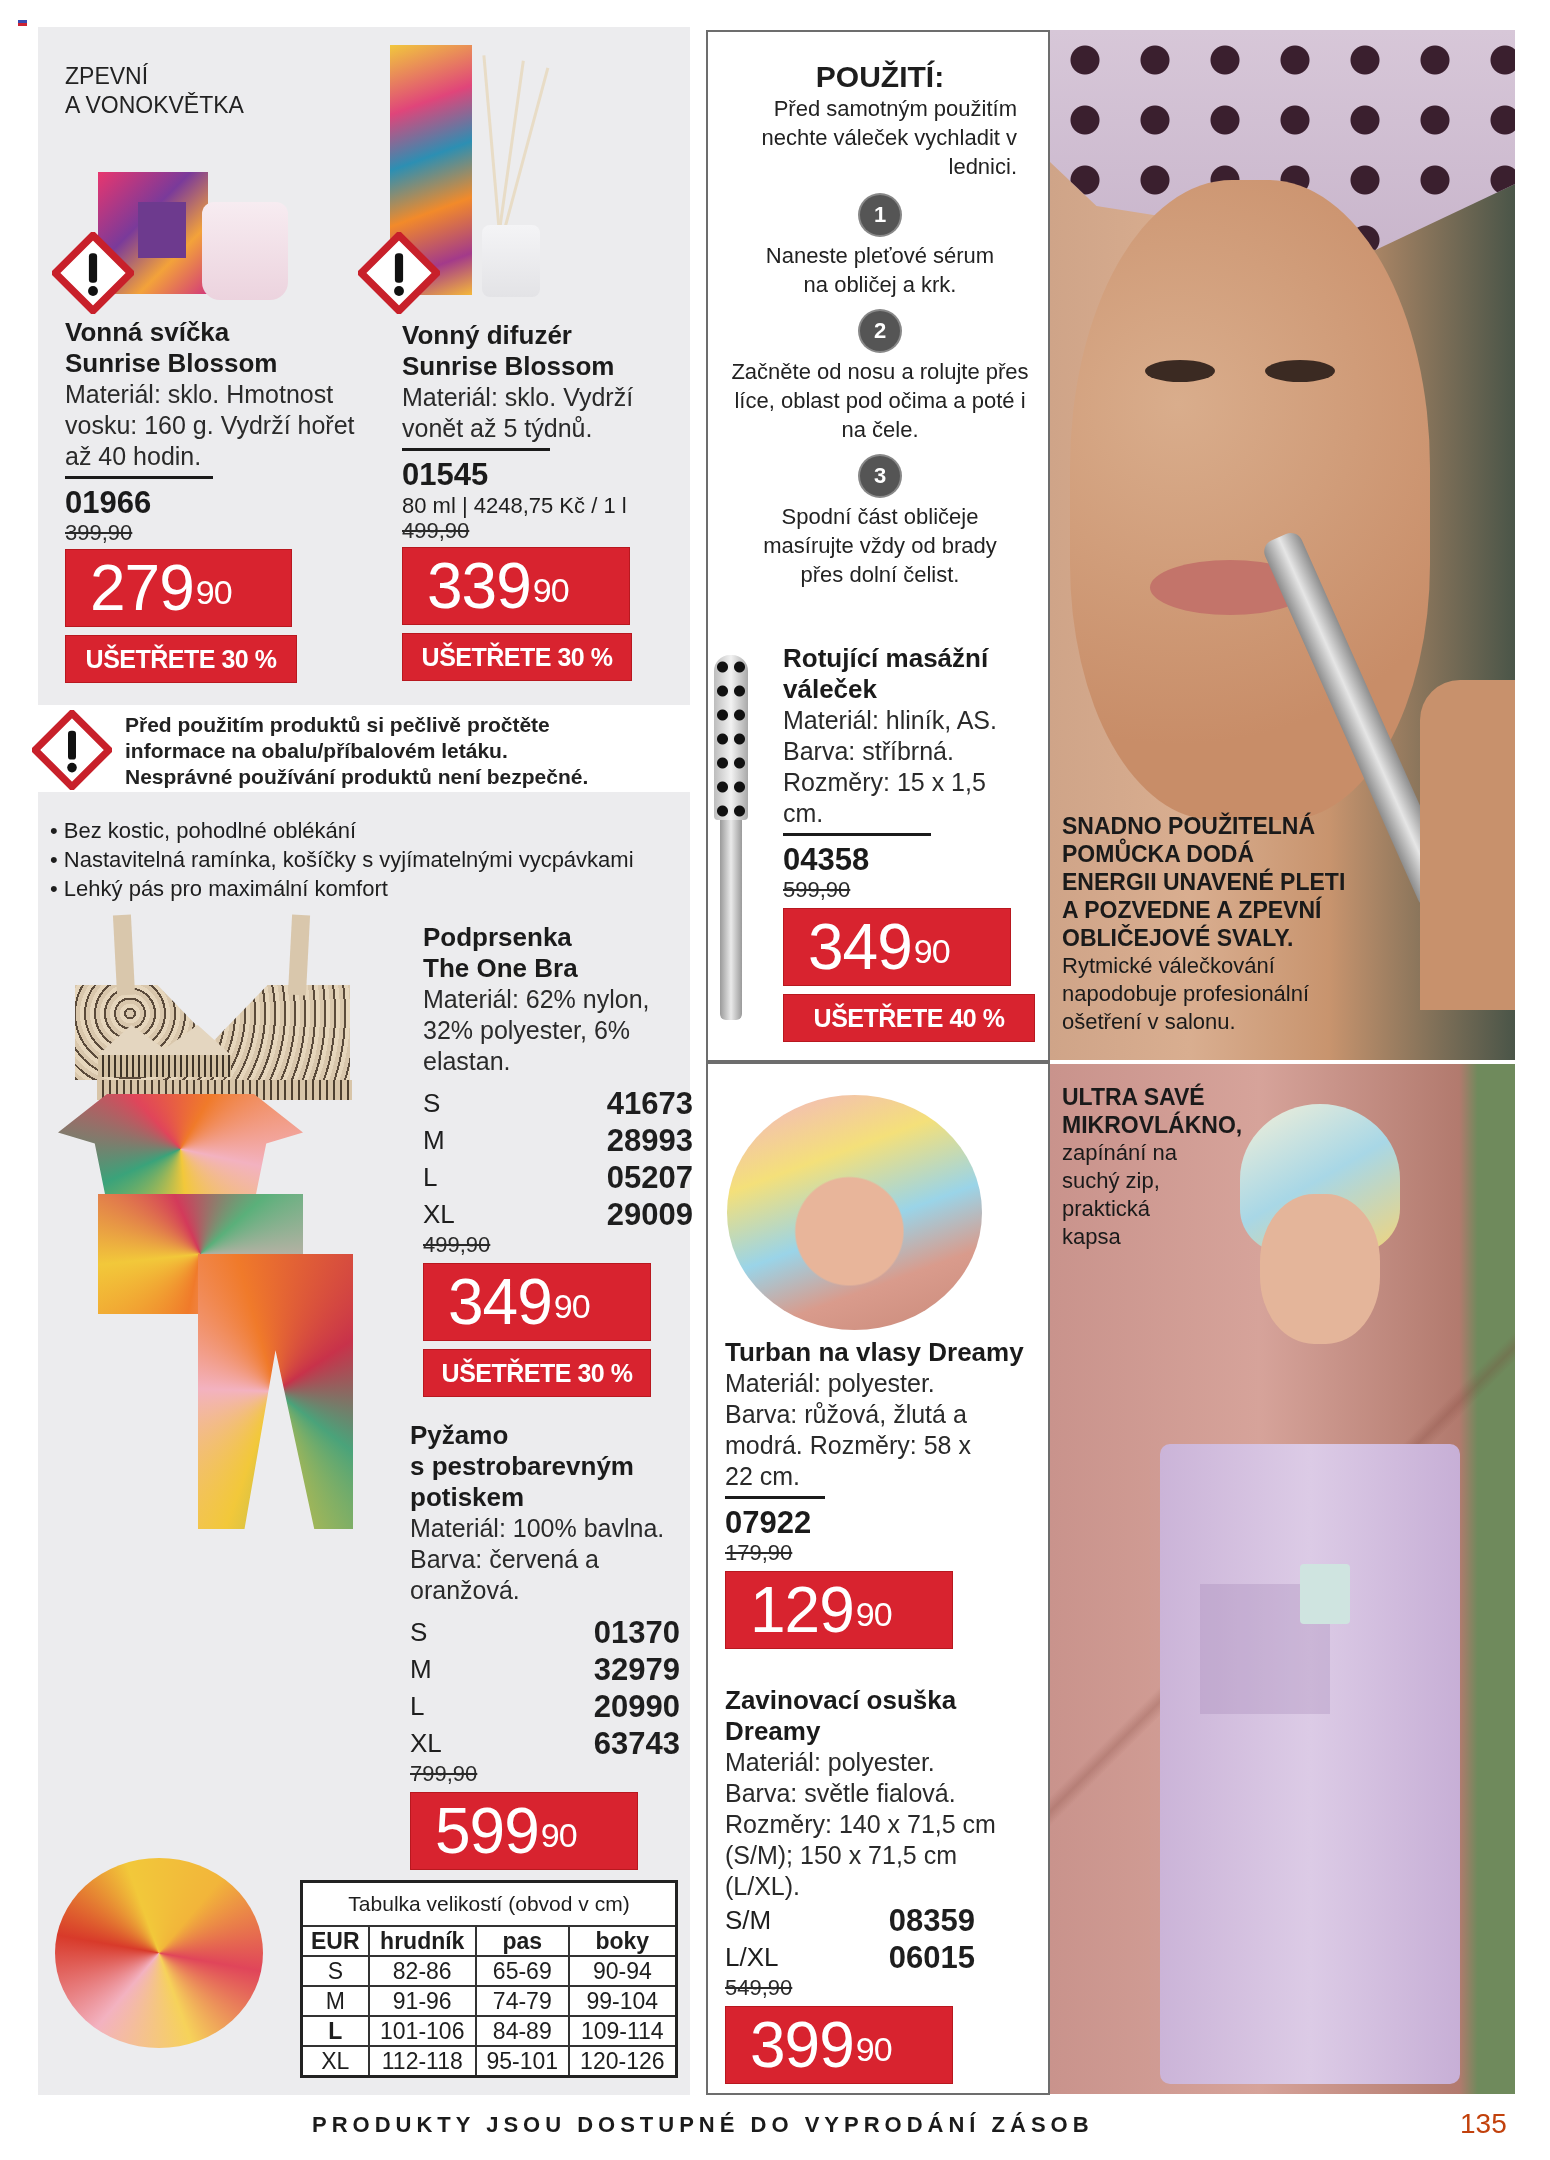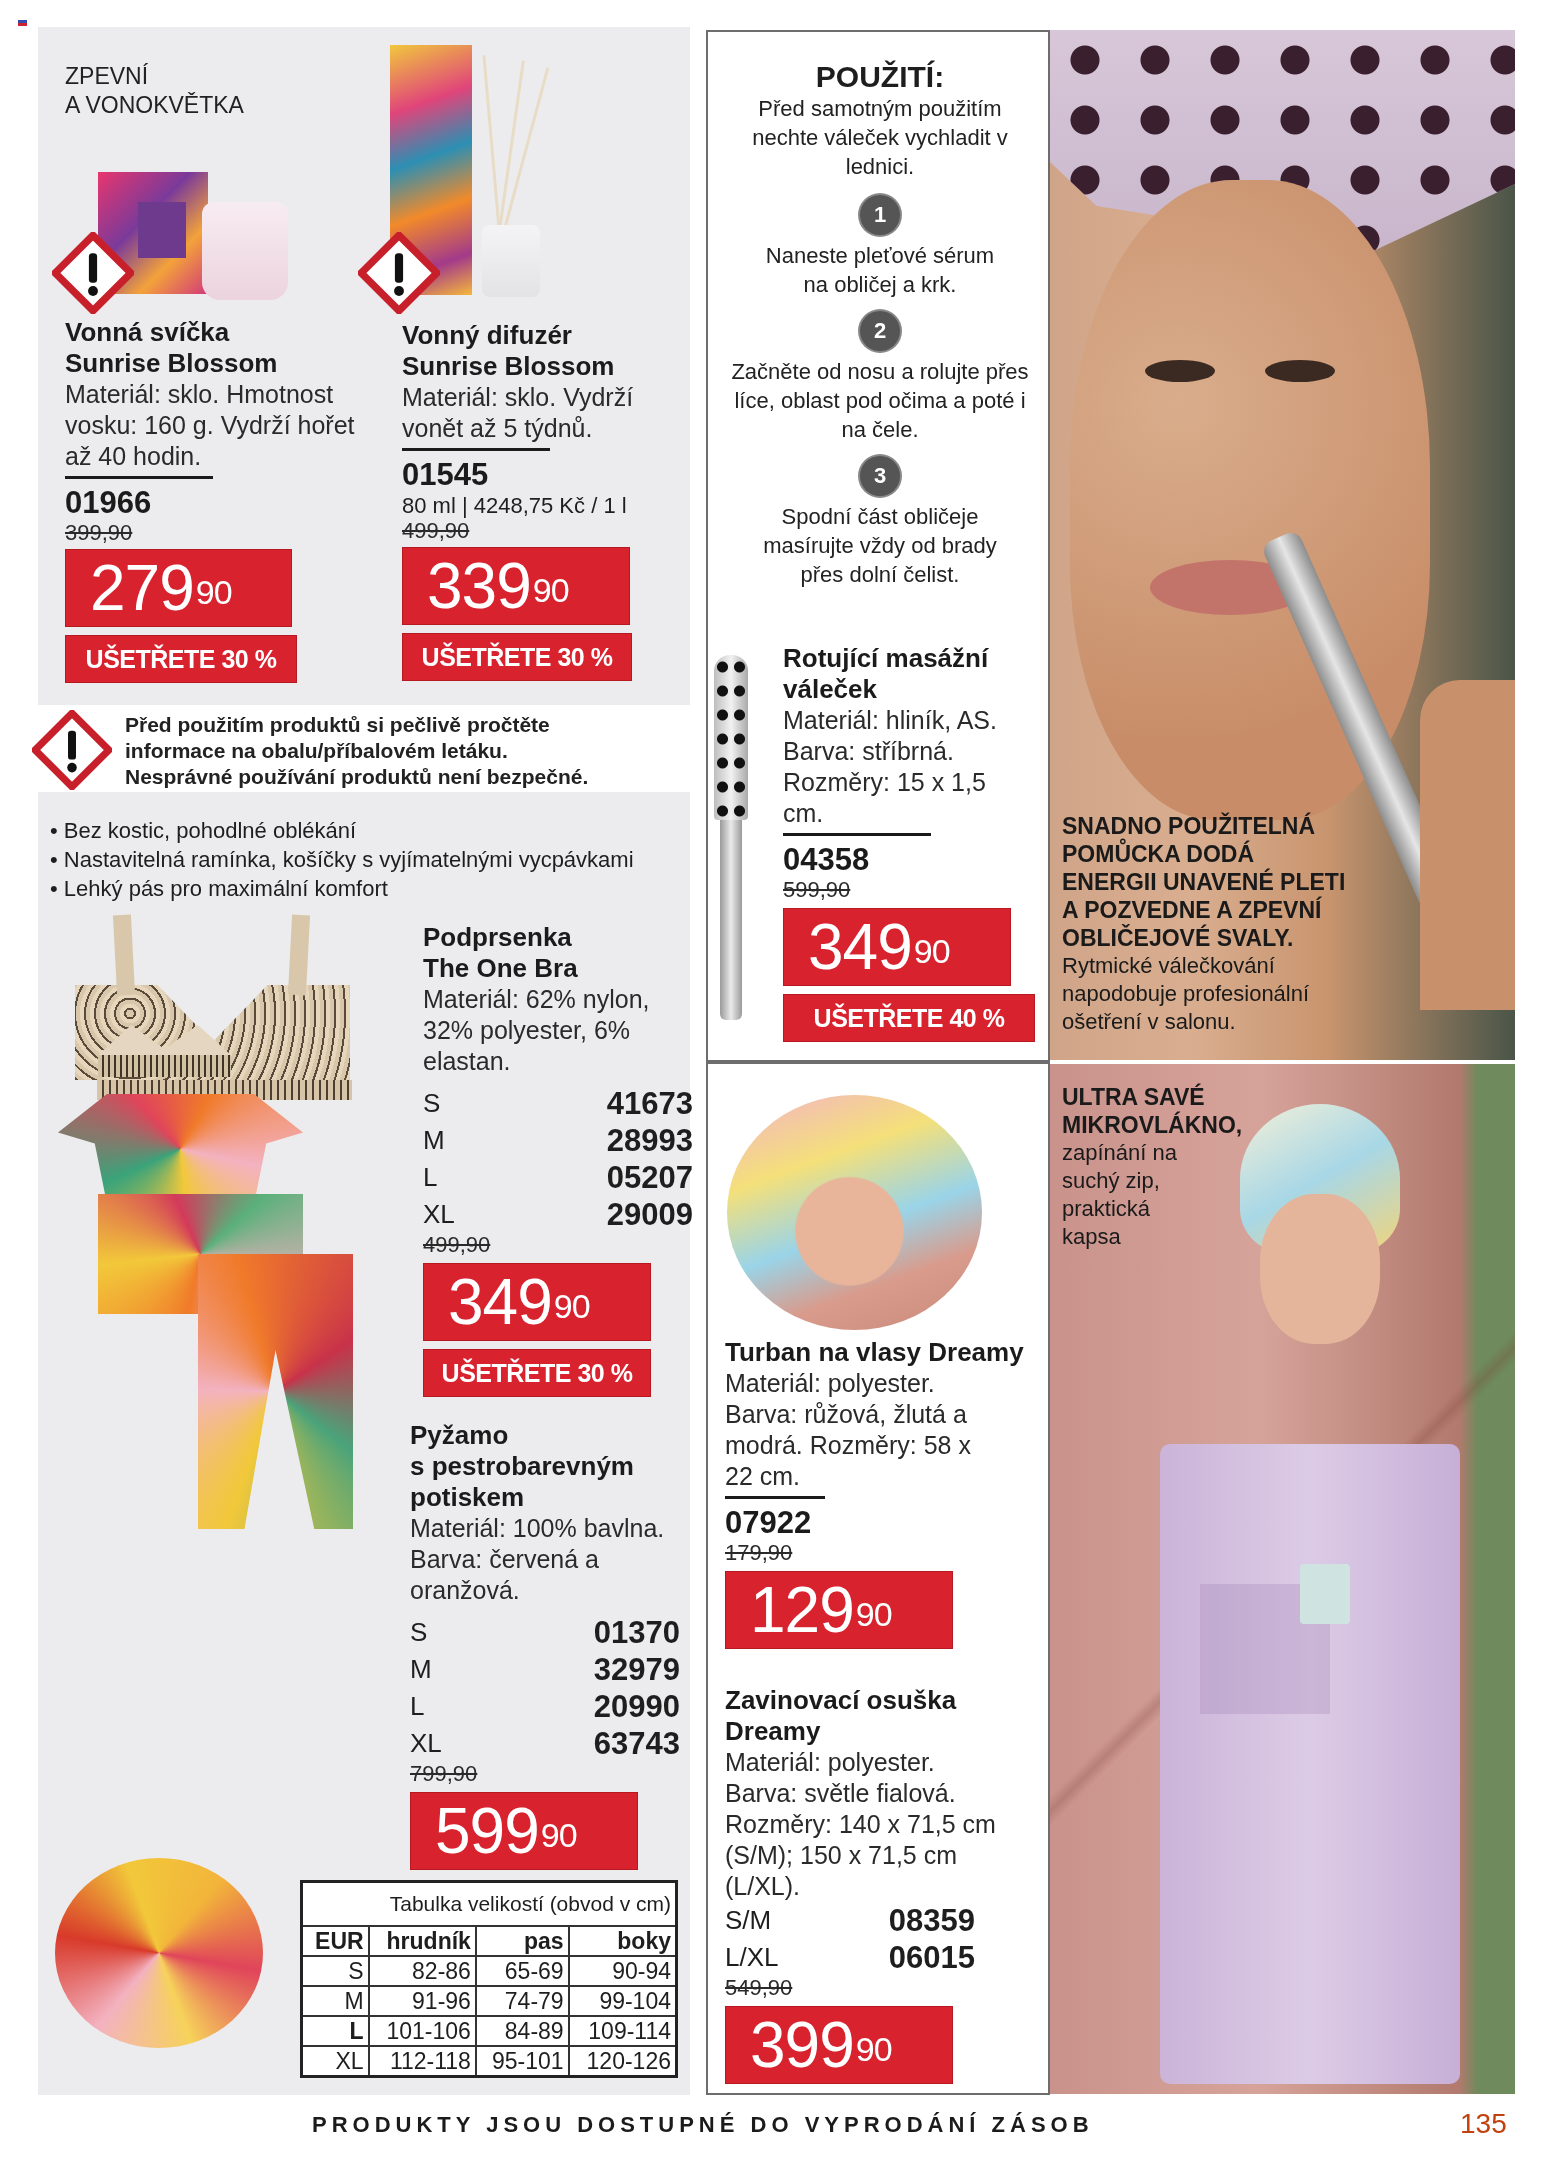--- a/index.html
+++ b/index.html
@@ -16,21 +16,21 @@
   .price sup { font-size: 34px; vertical-align: top; position: relative; top: 4px; margin-left: 2px; }
   .save { background: #d8232f; color: #fff; font-weight: 700; font-size: 25px; line-height: 46px; height: 48px; text-align: center; letter-spacing: -0.5px; margin-top: 8px; border: 1px solid #b8181f; }
   .warn { width: 72px; height: 72px; }
   .sizes { display: grid; grid-template-columns: 150px 120px; font-size: 26px; line-height: 37px; }
   .sizes .c { font-weight: 700; font-size: 31px; text-align: right; }
   .bullet { font-size: 22px; line-height: 29px; color: #1e1e1e; }
   .step-num { width: 40px; height: 40px; border-radius: 50%; background: #555; color: #fff; font-weight: 700; font-size: 22px; line-height: 40px; text-align: center; margin: 6px auto; box-shadow: 0 0 0 2px #888; }
   .usage-text { font-size: 22px; line-height: 29px; text-align: center; color: #222; }
   .box-white { background: #fff; border: 2px solid #6d6d6d; }
   .photo-text { font-size: 22px; line-height: 28px; color: #1a1a1a; }
-  table.sizes-table { border-collapse: collapse; background: #fff; border: 3px solid #222; font-size: 23px; text-align: right; }
+  table.sizes-table { border-collapse: collapse; background: #fff; border: 3px solid #222; font-size: 23px; text-align: center; }
   table.sizes-table td, table.sizes-table th { border: 2px solid #333; padding: 0 4px; line-height: 28px; }
   table.sizes-table th { font-weight: 700; }
   table.sizes-table .cap { font-weight: 400; font-size: 21px; line-height: 42px; }
   .footer { font-weight: 700; font-size: 22px; letter-spacing: 5px; color: #1b1b1b; }
 </style>
 </head>
 <body>
 
 <div class="abs" style="left:18px;top:20px;width:9px;height:6px;background:linear-gradient(#3a4bb0 50%, #c23 50%);"></div>
 
@@ -206,21 +206,21 @@
         <td>95-101</td>
         <td>120-126</td>
   </tr>
 </tbody>
   </table>
 
 <div class="abs box-white" style="left:706px;top:30px;width:344px;height:1032px;"></div>
 
 <div class="abs" style="left:715px;top:60px;width:330px;">
   <div style="text-align:center;font-weight:700;font-size:30px;line-height:34px;">POUŽITÍ:</div>
-  <div class="usage-text" style="padding:0 28px;">Před samotným použitím nechte váleček vychladit v lednici.</div>
+  <div class="usage-text" style="padding:0 28px;text-align:right;">Před samotným použitím nechte váleček vychladit v lednici.</div>
   <div class="step-num" style="margin-top:14px;">1</div>
   <div class="usage-text" style="padding:0 40px;">Naneste pleťové sérum na obličej a krk.</div>
   <div class="step-num" style="margin-top:12px;">2</div>
   <div class="usage-text" style="padding:0 14px;">Začněte od nosu a rolujte přes líce, oblast pod očima a poté i na čele.</div>
   <div class="step-num" style="margin-top:12px;">3</div>
   <div class="usage-text" style="padding:0 30px;">Spodní část obličeje masírujte vždy od brady přes dolní čelist.</div>
 </div>
 
 <div class="abs" style="left:710px;top:655px;width:42px;height:365px;">
   <div style="position:absolute;left:4px;top:0;width:34px;height:165px;border-radius:16px 16px 4px 4px;background:radial-gradient(circle,#111 0 5px,transparent 6px) 0 0/17px 24px,linear-gradient(90deg,#bdbdbd,#f2f2f2,#a9a9a9);"></div>

